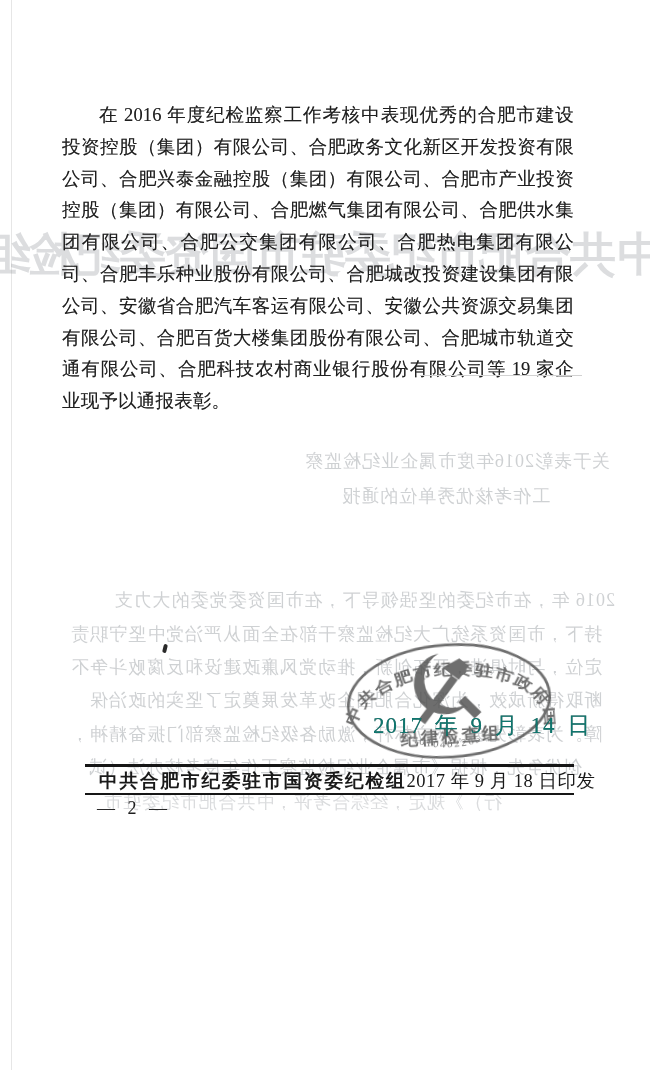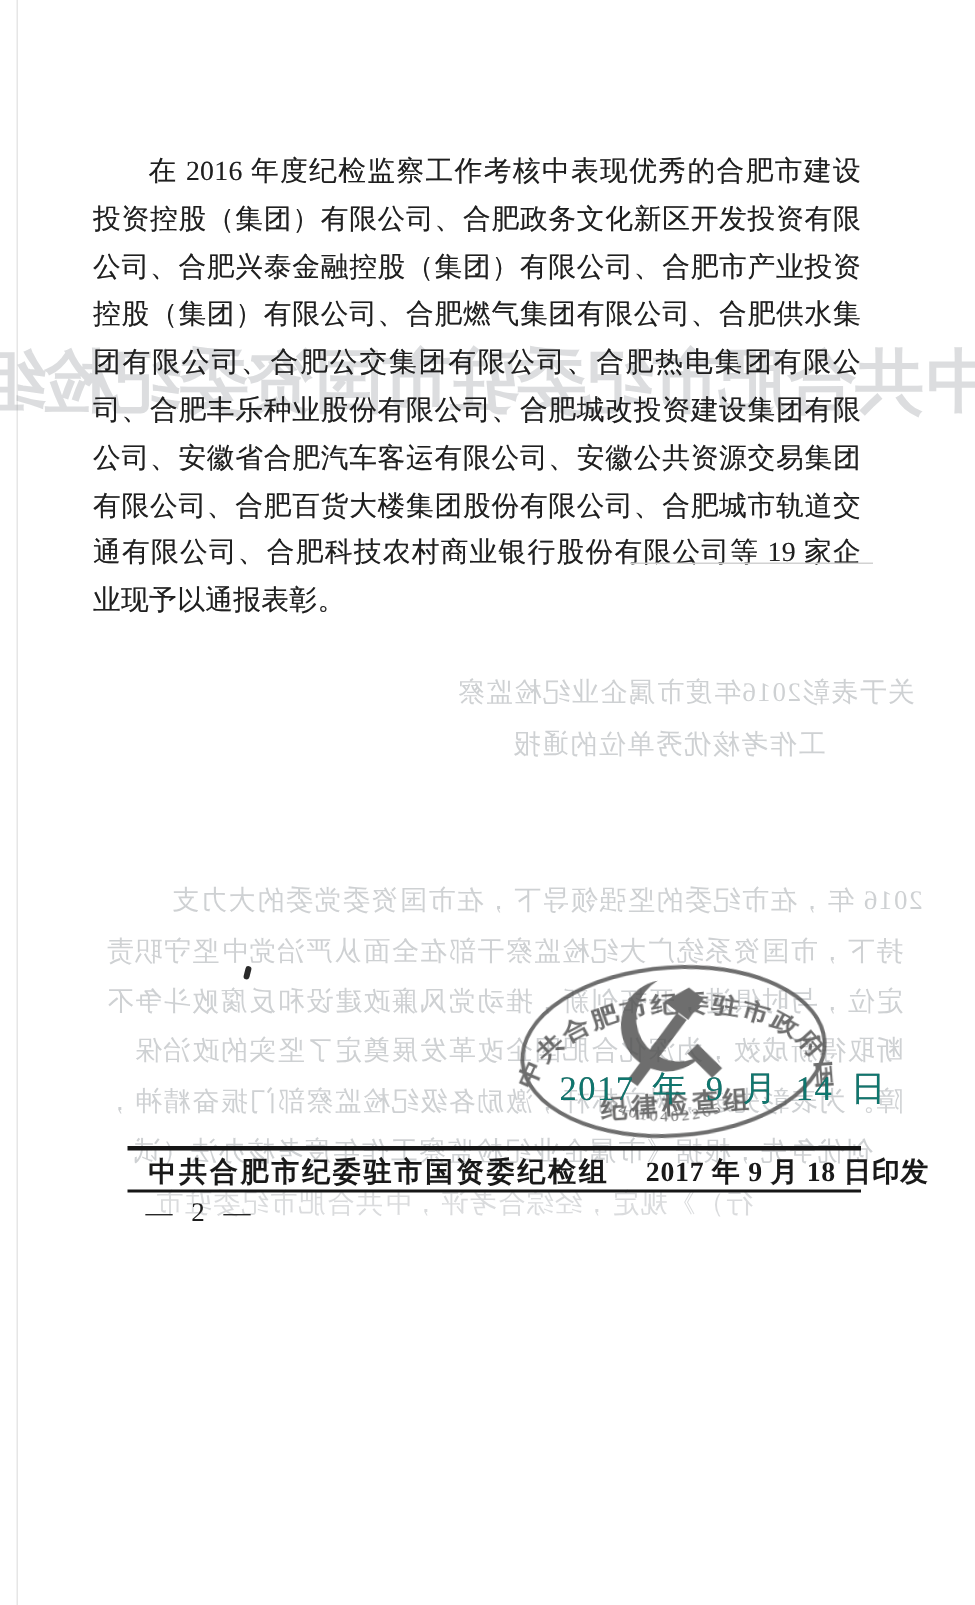--- a/index.html
+++ b/index.html
@@ -64,22 +64,22 @@
   }
   .footer-row{
     position:absolute;left:85px;top:768px;width:489px;height:24px;z-index:4;
     display:flex;justify-content:space-between;align-items:center;
   }
   .footer-issuer{
     padding-left:14px;font-size:18.5px;font-weight:700;letter-spacing:2px;
     color:#191919;white-space:nowrap;
   }
   .footer-printdate{
-    padding-right:30px;font-size:18.5px;font-weight:700;letter-spacing:.5px;
-    color:#191919;white-space:nowrap;margin-left:24px;
+    padding-right:30px;font-size:18.5px;font-weight:400;letter-spacing:.5px;
+    color:#191919;white-space:nowrap;
   }
   .page-number{
     position:absolute;left:97px;top:798px;z-index:4;
     font-size:18px;letter-spacing:4px;color:#1d1d1d;white-space:nowrap;
   }
 </style>
 </head>
 <body>
 
 <div class="page">

